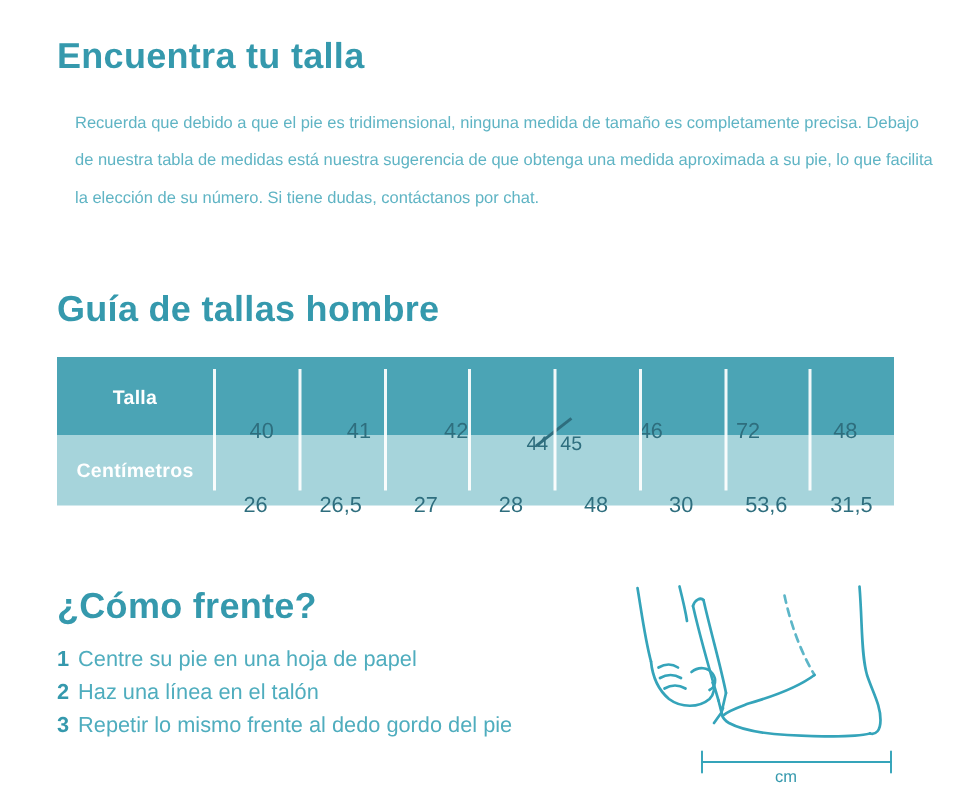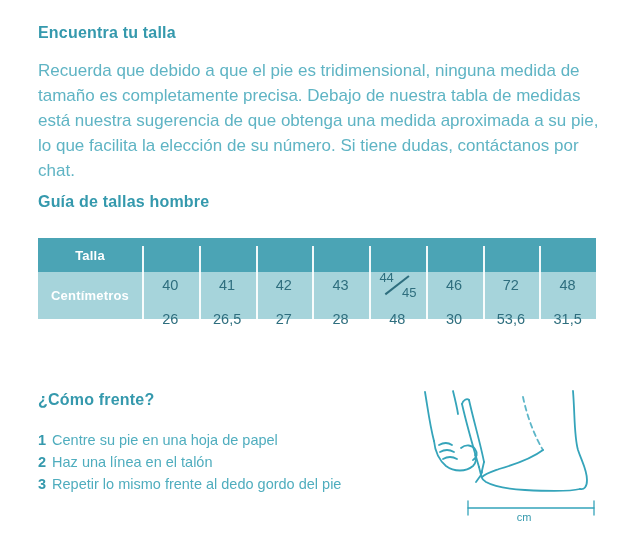--- a/index.html
+++ b/index.html
@@ -12,46 +12,46 @@
     --table-value-text:#2e6e7e;
     --illustration-stroke:#35a4ba;
   }
   html,body{margin:0;padding:0;}
   body{
     width:643px;height:540px;background:#ffffff;position:relative;overflow:hidden;
     font-family:"Liberation Sans",sans-serif;
   }
   .heading{
     position:absolute;left:38px;margin:0;
-    font-size:16px;font-weight:bold;color:var(--heading);letter-spacing:.2px;
+    font-size:24px;font-weight:bold;color:var(--heading);letter-spacing:.2px;
   }
   #h-main{top:24px;}
   #p-intro{
-    position:absolute;left:38px;top:58px;width:574px;margin:0;
-    font-size:17px;line-height:25px;color:var(--body-text);
+    position:absolute;left:38px;top:58px;width:574px;margin:12px;
+    font-size:11px;line-height:25px;color:var(--body-text);
   }
   #h-guide{top:193px;}
 
   
   #size-table{position:absolute;left:38px;top:238px;width:558px;height:97px;}
   .trow{display:flex;width:100%;}
-  .trow.sizes{height:34px;background:var(--table-header-bg);}
+  .trow.sizes{height:52px;background:var(--table-header-bg);}
   .trow.cms{height:47px;background:var(--table-row-bg);}
   .label-cell{
     width:104px;flex:0 0 104px;display:flex;align-items:center;justify-content:center;
     color:var(--table-label-text);font-size:13px;font-weight:bold;letter-spacing:.2px;
   }
   .val-cell{
     flex:1;display:flex;align-items:center;justify-content:center;
     color:var(--table-value-text);font-size:14.5px;margin-top:47px;
   }
   .vdiv{position:absolute;top:8px;height:81px;width:2px;background:rgba(255,255,255,.92);}
   
   .frac{position:relative;display:inline-block;width:38px;height:36px;}
-  .fr-top{position:absolute;left:1px;top:3px;font-size:13px;}
+  .fr-top{position:absolute;left:1px;top:18px;font-size:13px;}
   .fr-bot{position:absolute;right:0;bottom:3px;font-size:13px;}
   .fr-slash{
     position:absolute;left:50%;top:50%;width:30px;height:1.6px;
     background:var(--table-value-text);
     transform:translate(-50%,-50%) rotate(-38deg);
   }
 
   #h-how{top:391px;}
   #steps{position:absolute;left:38px;top:429px;}
   .step{font-size:14.5px;line-height:22px;color:var(--step-text);}
@@ -72,21 +72,20 @@
 <p id="p-intro">Recuerda que debido a que el pie es tridimensional, ninguna medida de tamaño es completamente precisa. Debajo de nuestra tabla de medidas está nuestra sugerencia de que obtenga una medida aproximada a su pie, lo que facilita la elección de su número. Si tiene dudas, contáctanos por chat.</p>
 
 <h2 id="h-guide" class="heading">Guía de tallas hombre</h2>
 
 <div id="size-table">
     <div class="trow sizes">
       <div class="label-cell">Talla</div>
       <div class="val-cell">40</div>
       <div class="val-cell">41</div>
       <div class="val-cell">42</div>
-      <div class="val-cell">43</div>
       <div class="val-cell">
         <span class="frac">
           <span class="fr-top">44</span>
           <span class="fr-slash"></span>
           <span class="fr-bot">45</span>
         </span>
       </div>
       <div class="val-cell">46</div>
       <div class="val-cell">72</div>
       <div class="val-cell">48</div>

